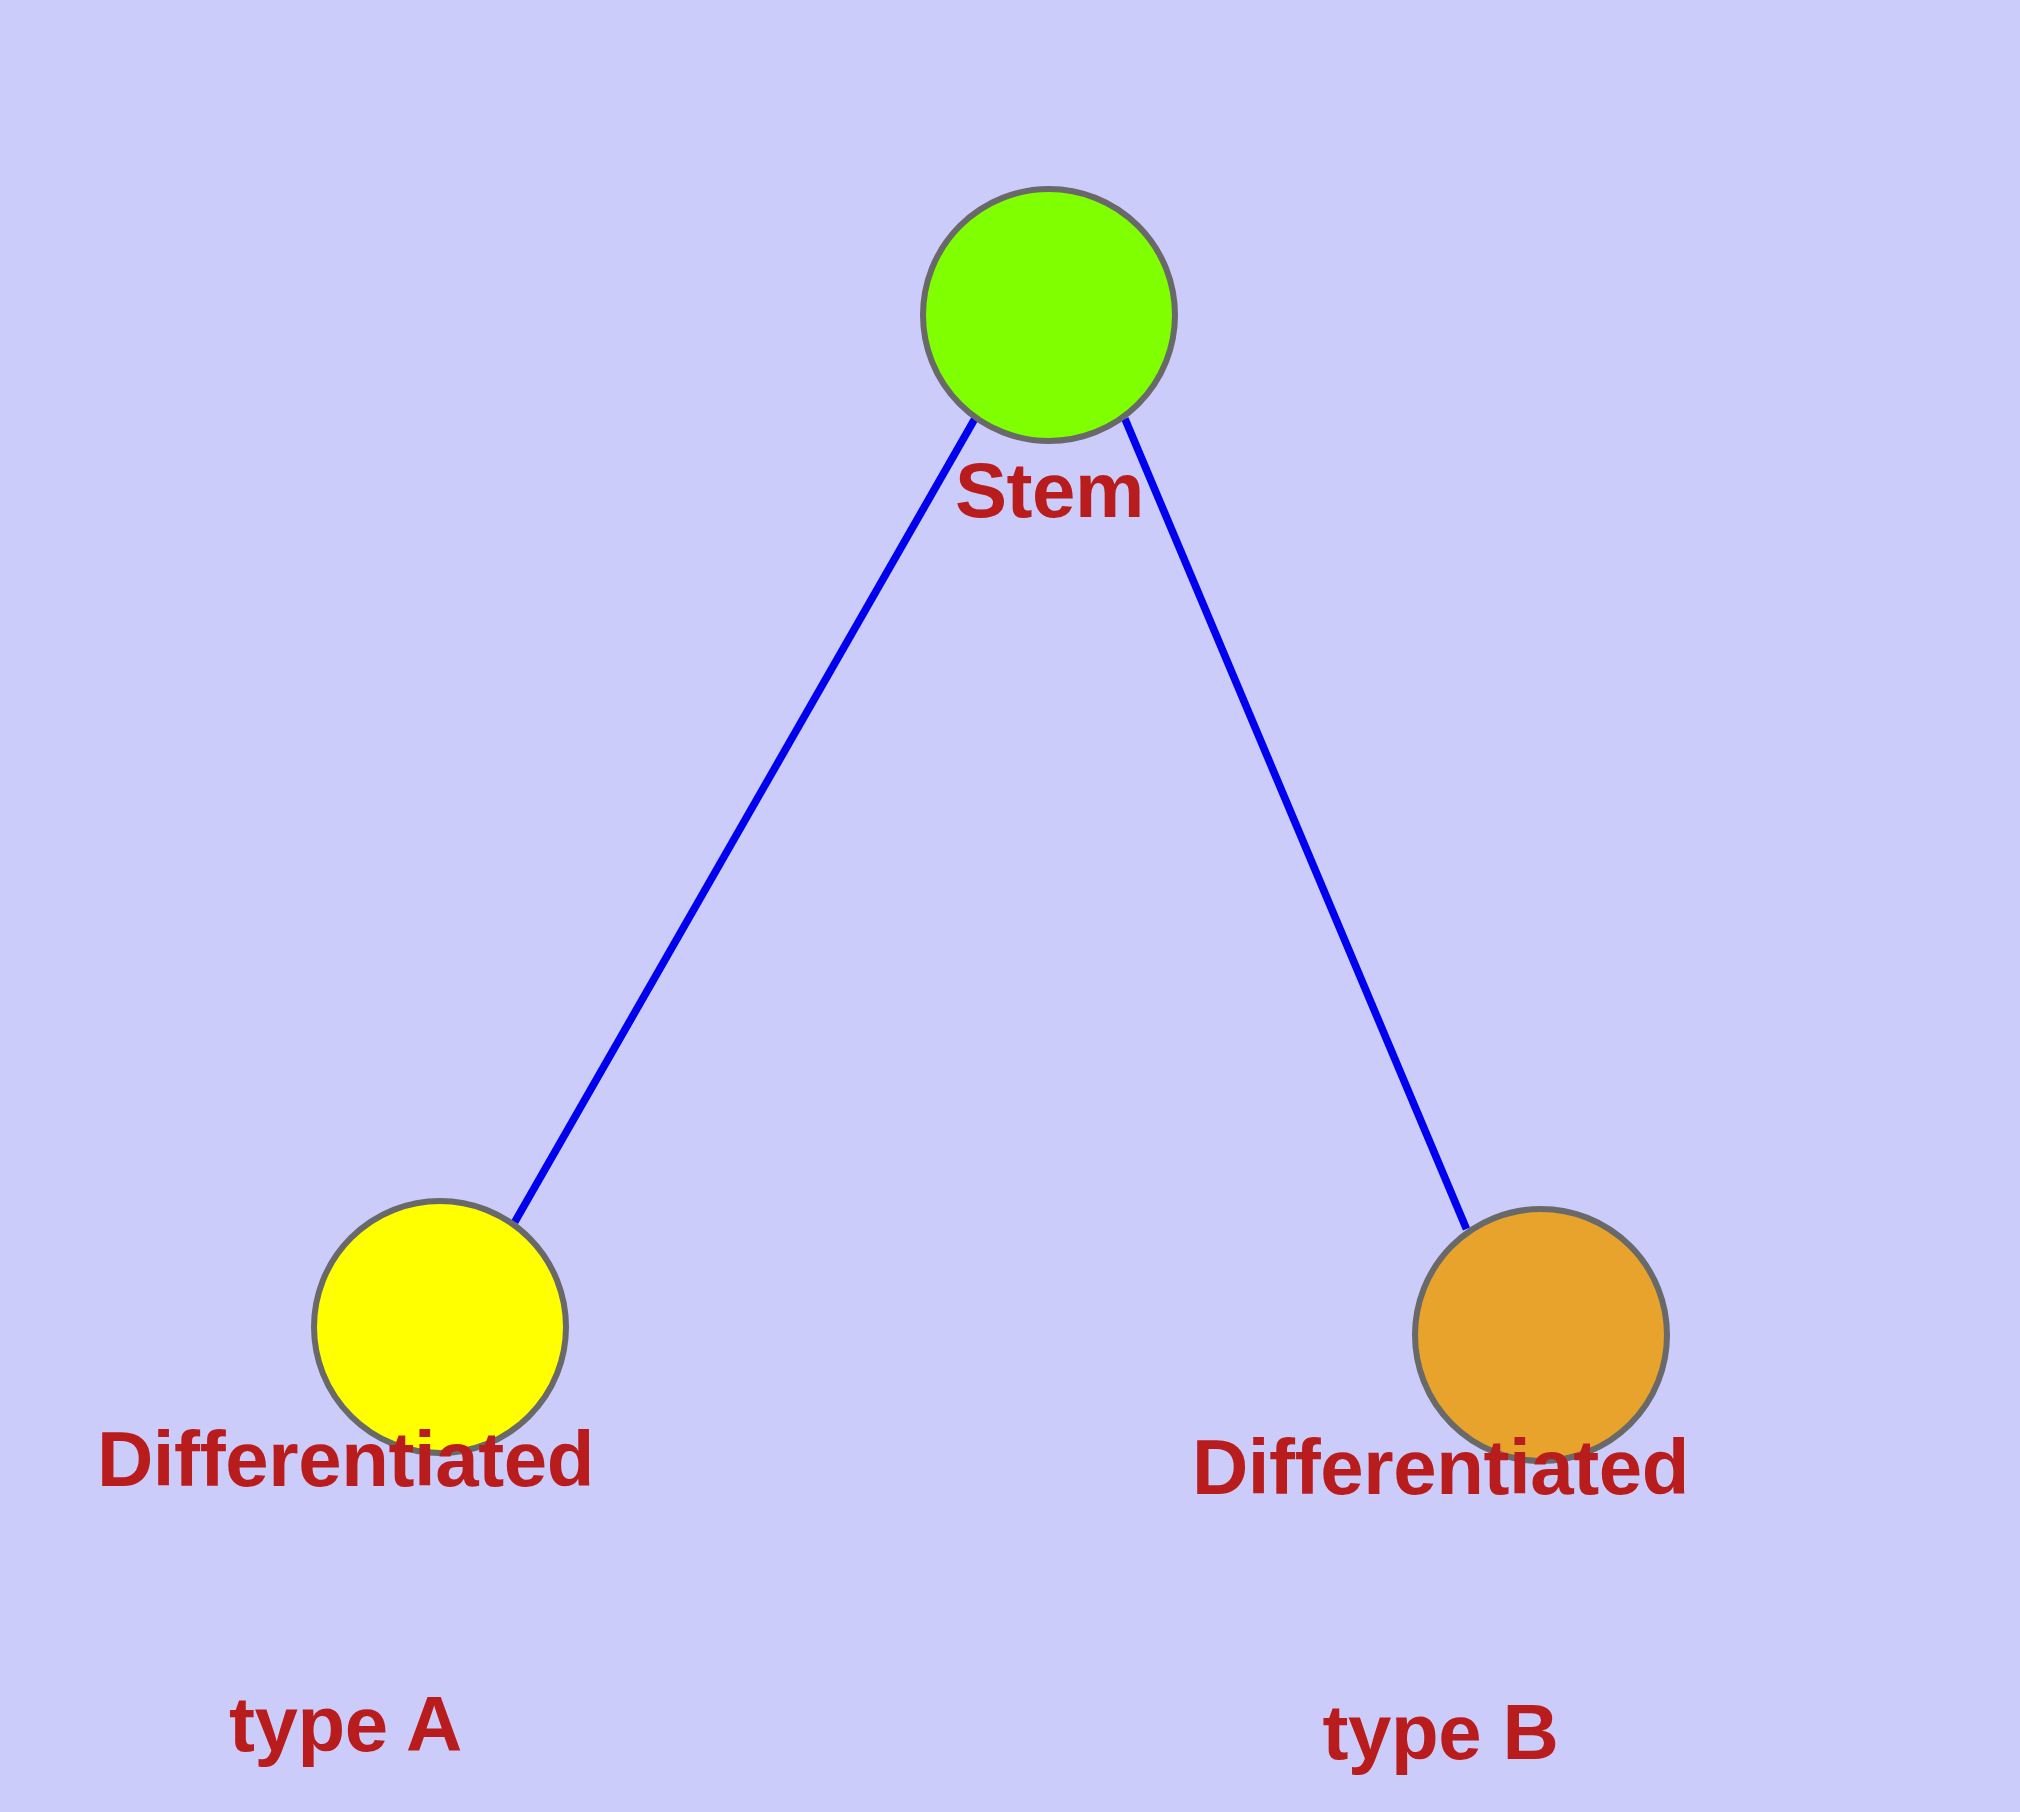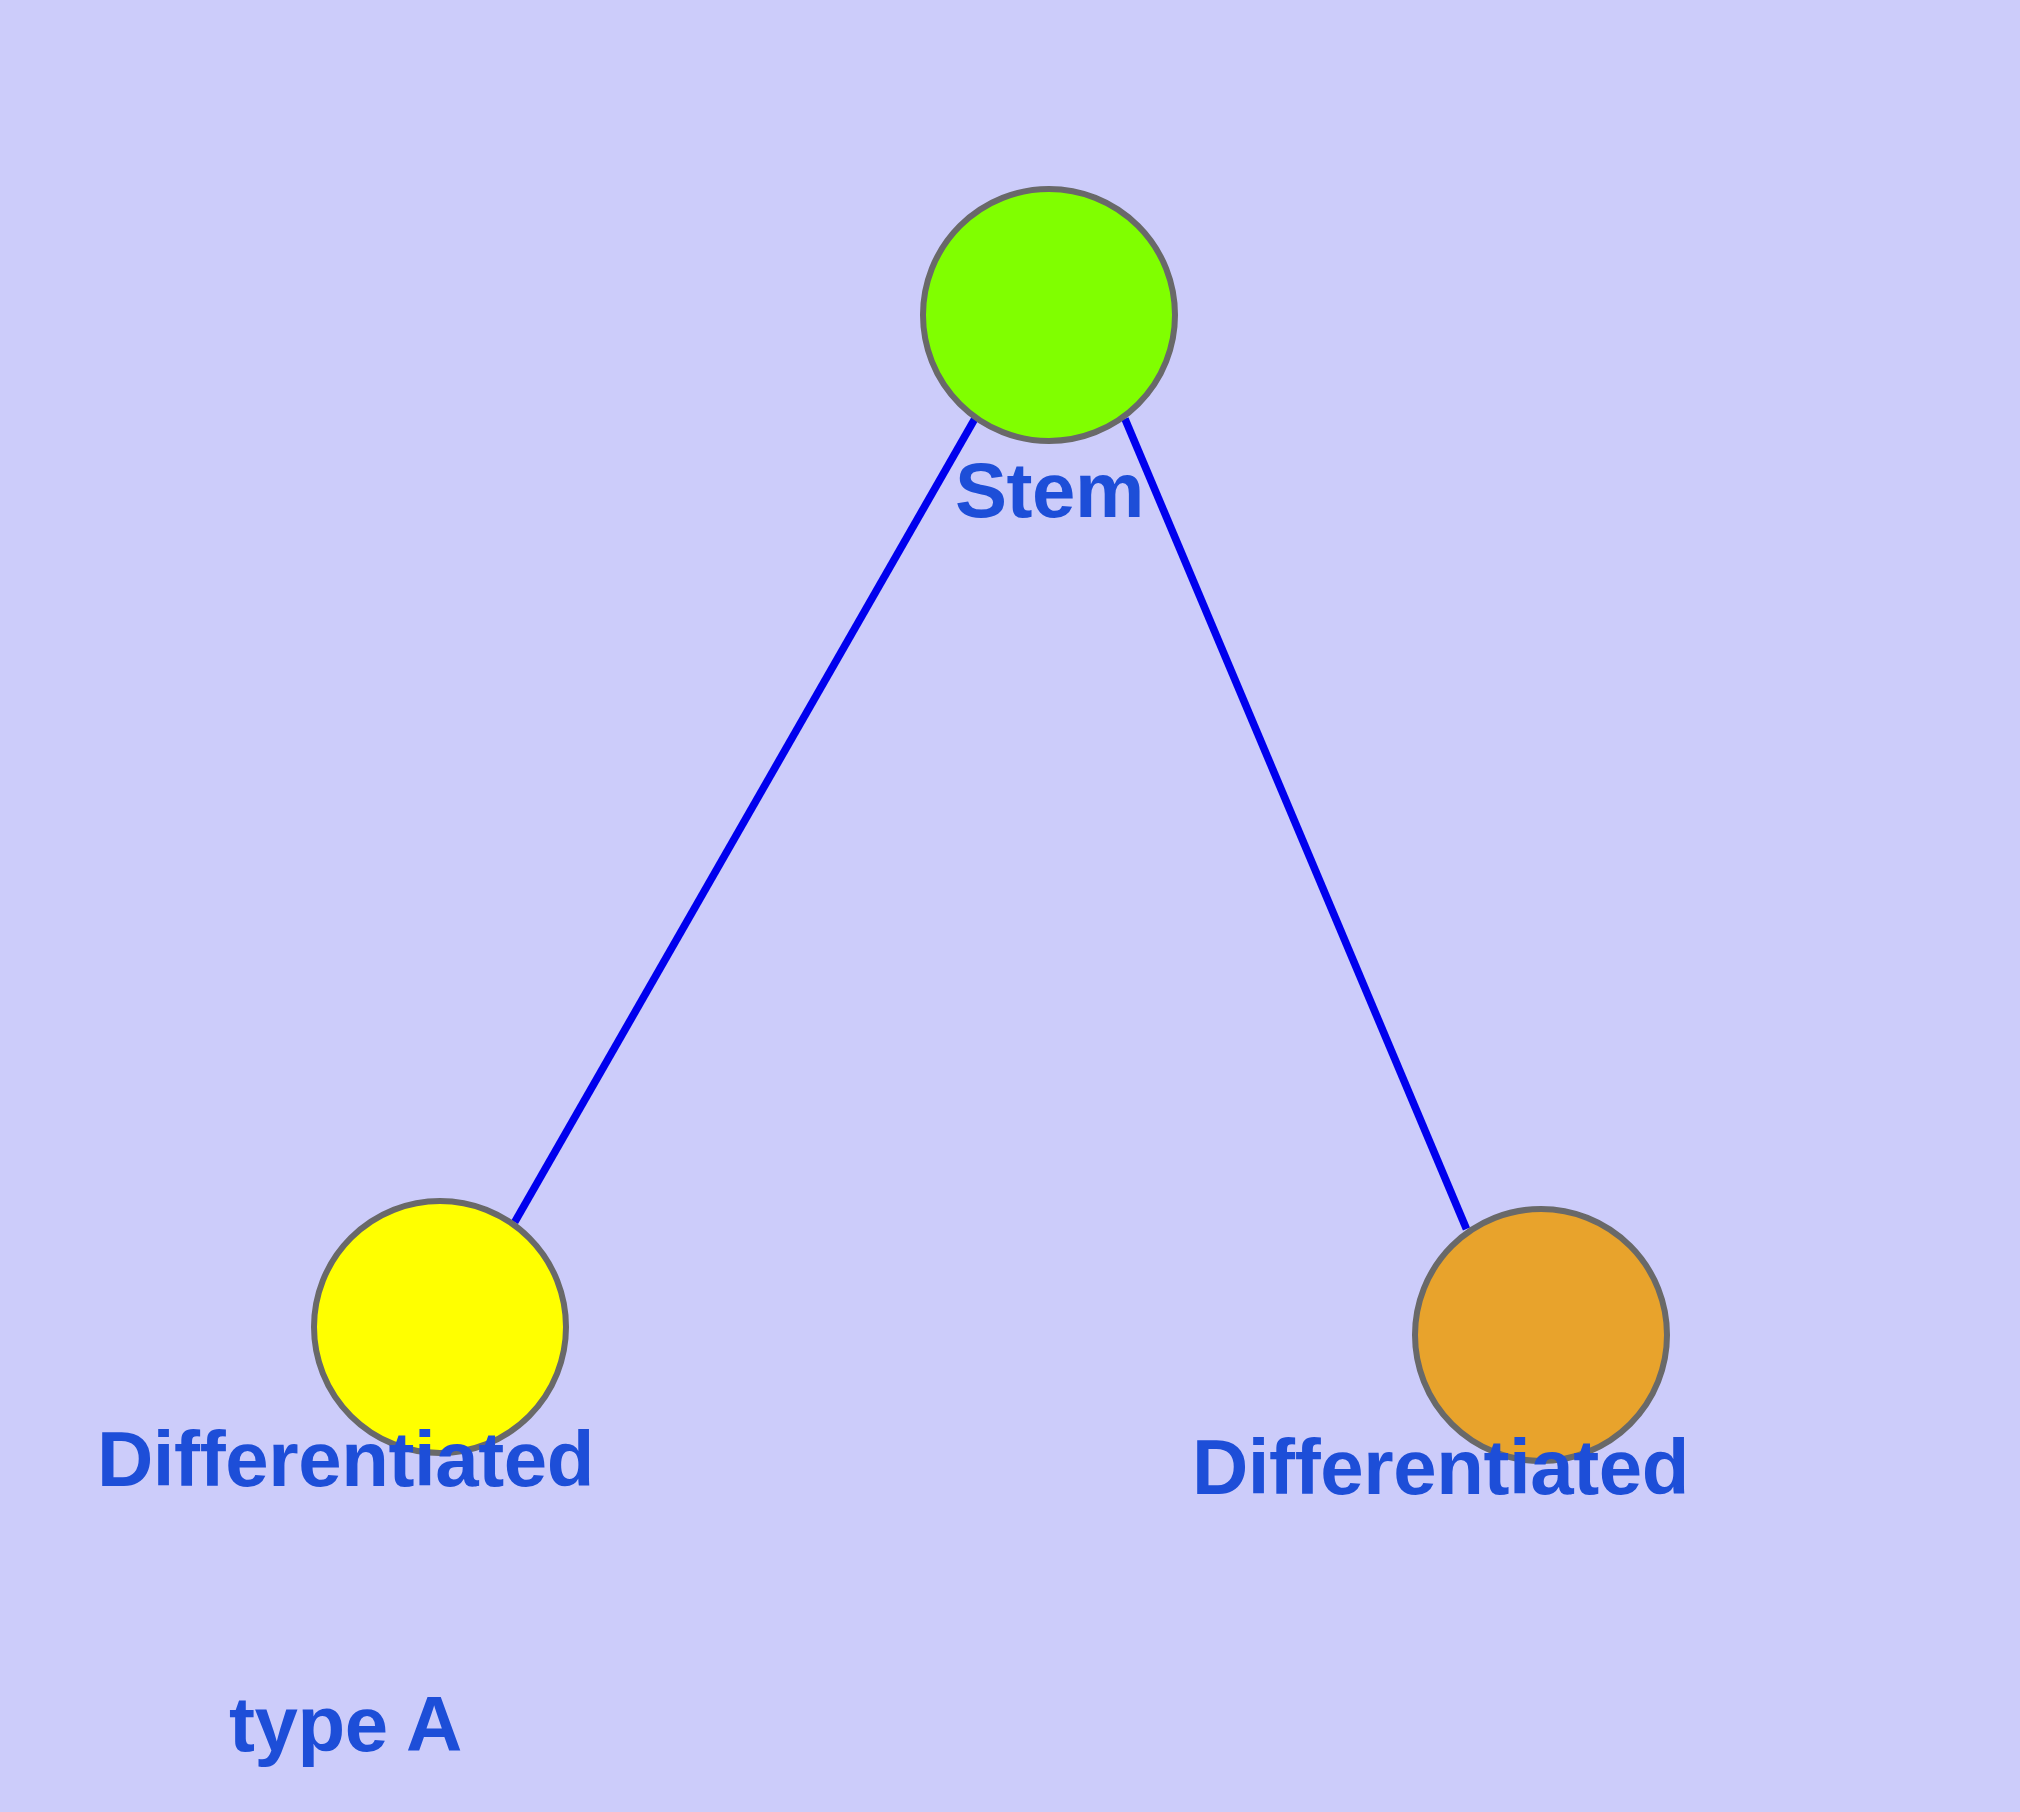--- a/index.html
+++ b/index.html
@@ -22,21 +22,21 @@
     width: 2021px;
     height: 1812px;
   }
   .node {
     position: absolute;
     border-radius: 50%;
     box-sizing: border-box;
   }
   .node-label {
     position: absolute;
-    color: #1d4ed8;
+    color: #b91c1c;
     font-weight: bold;
     font-family: "Liberation Sans", sans-serif;
     white-space: pre;
     text-align: center;
     line-height: 1.13;
     letter-spacing: -0.4px;
   }
   .label-centered {
     width: 100%;
     text-align: center;
@@ -59,16 +59,17 @@
 
   <div class="node" style="left: 311px; top: 1198px; width: 258px; height: 258px; background: rgb(255, 255, 0); border: 6px solid rgb(105, 105, 105);"></div>
   <div class="node-label" style="width: 763px; left: -36px; font-size: 78px; top: 1239px;">
     <div class="label-centered">Differentiated</div>
     <div class="label-centered">type A</div>
   </div>
 
   <div class="node" style="left: 1412px; top: 1206px; width: 258px; height: 258px; background: rgb(232, 163, 44); border: 6px solid rgb(105, 105, 105);"></div>
   <div class="node-label" style="width: 763px; left: 1059px; font-size: 78px; top: 1247px;">
     <div class="label-centered">Differentiated</div>
+    <div class="label-centered">type B</div>
   </div>
 
 </div>
 
 
 </body></html>

